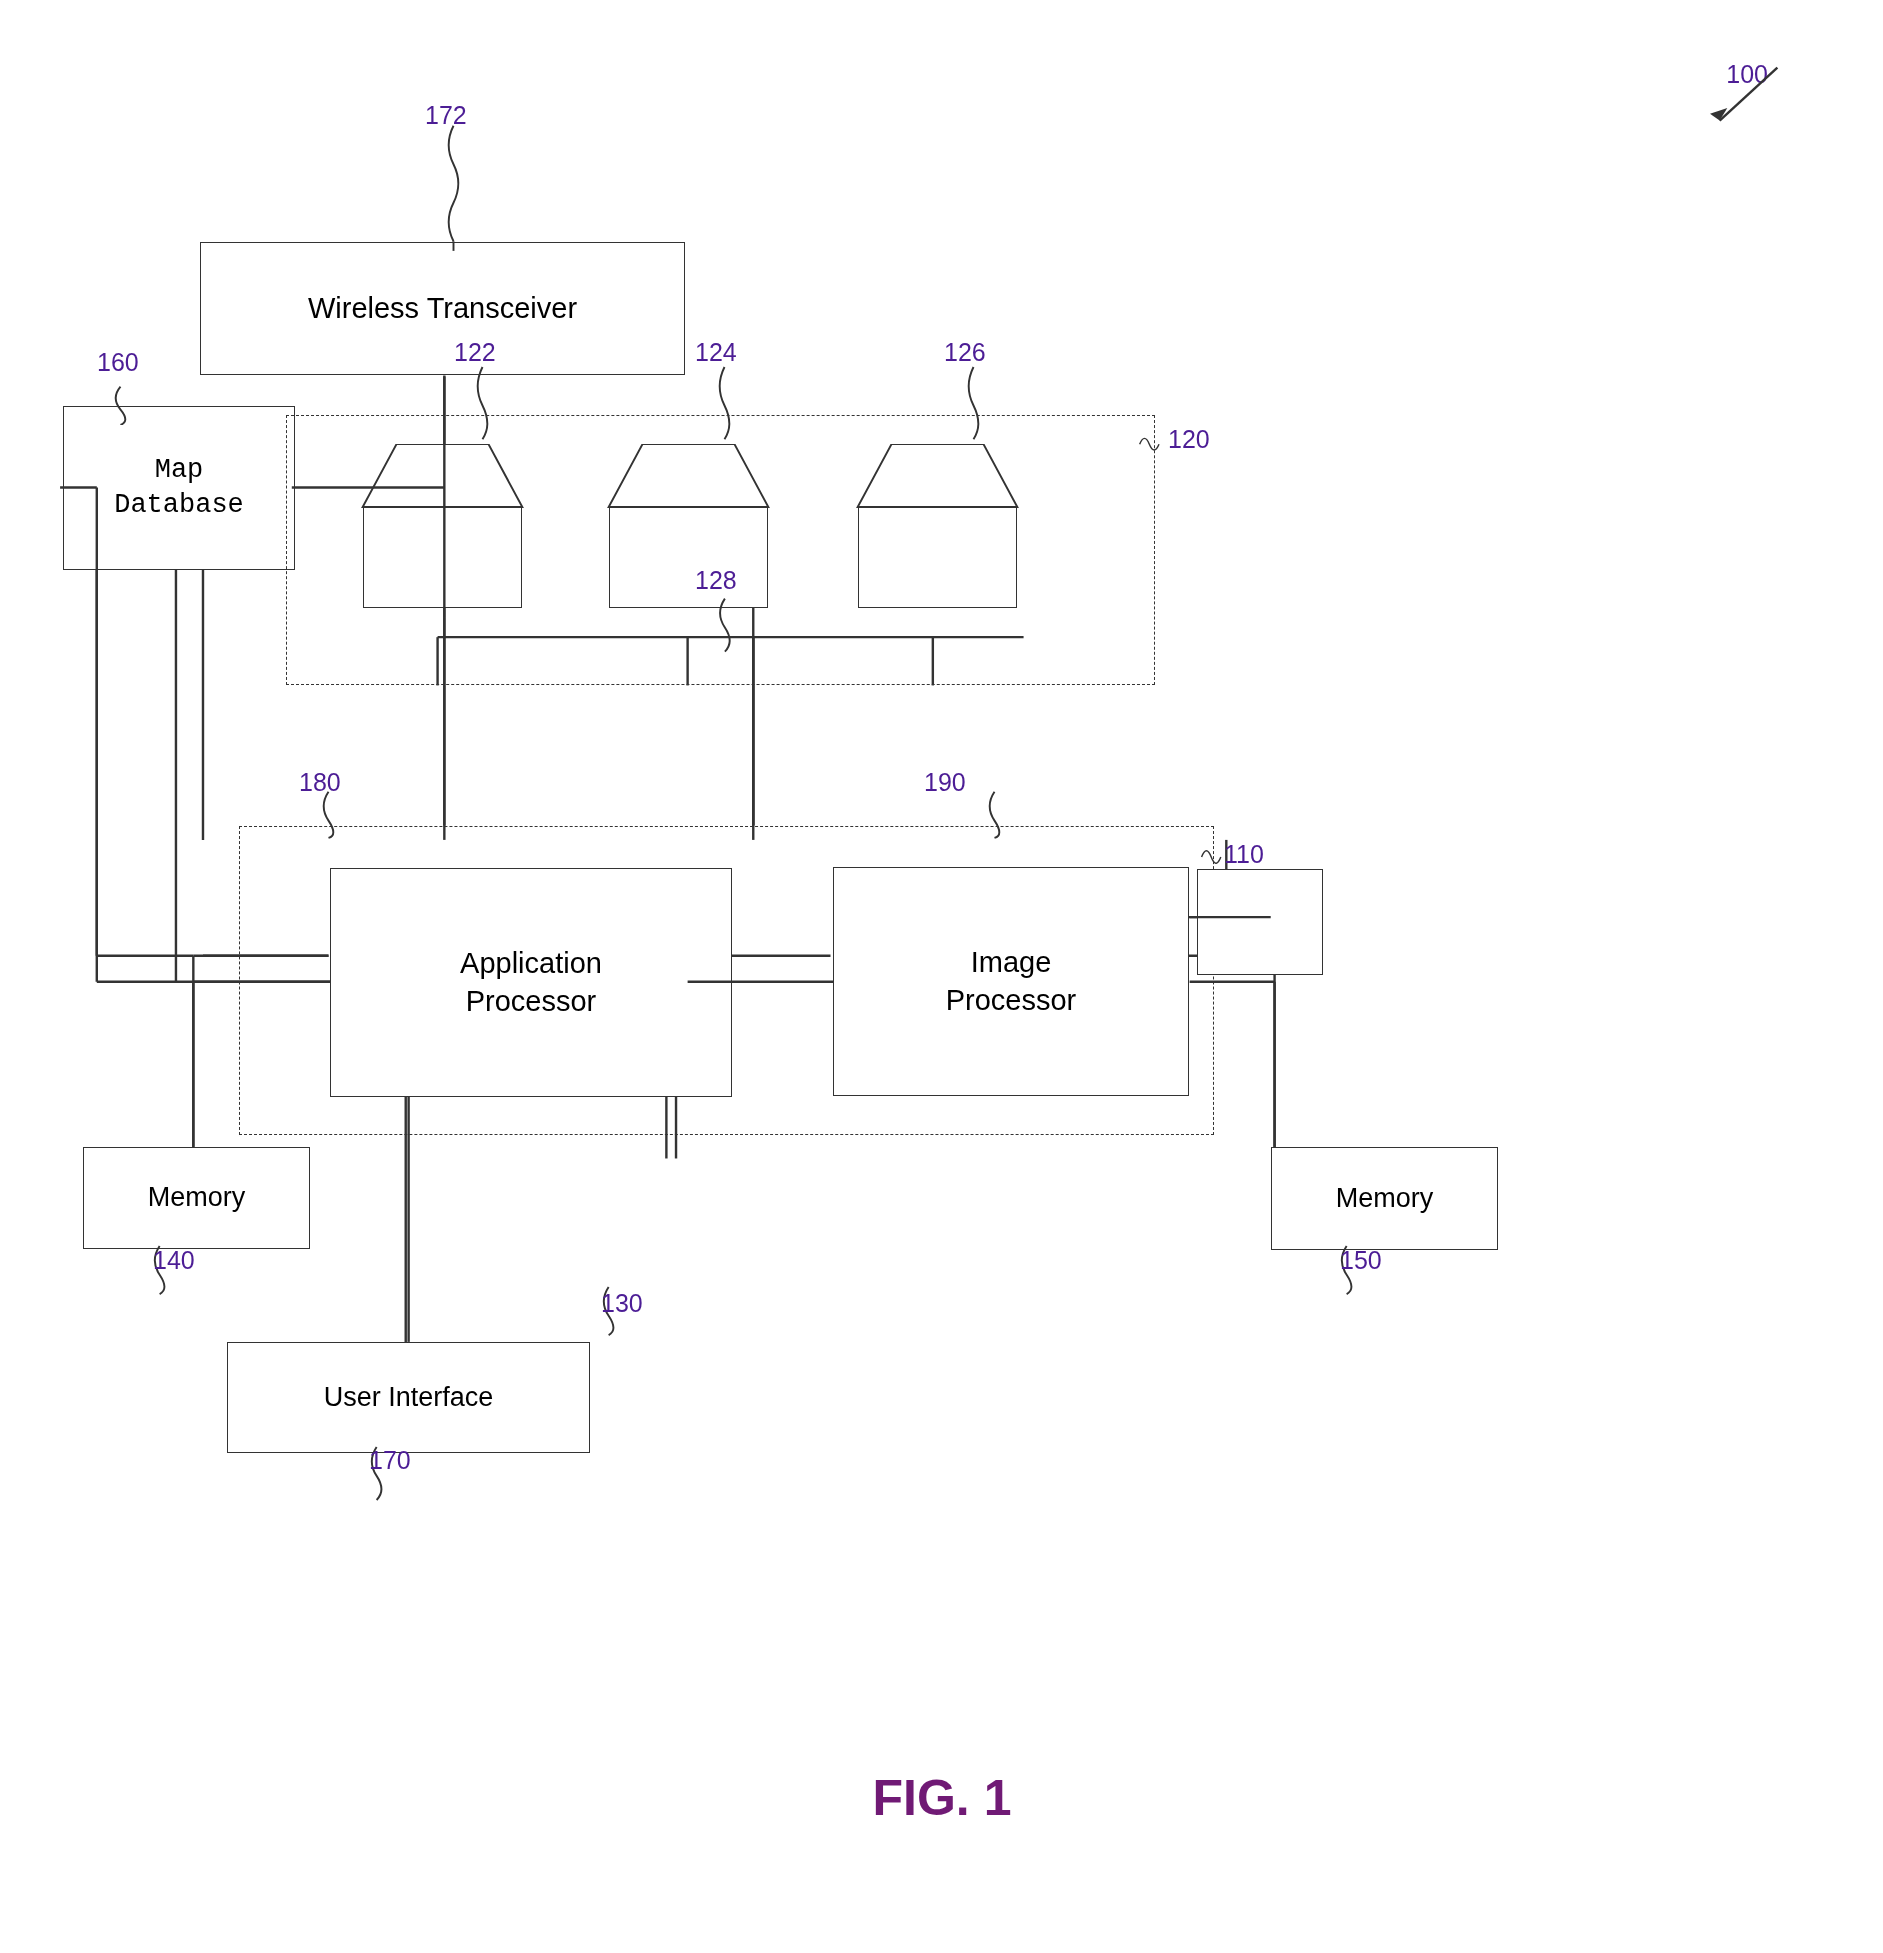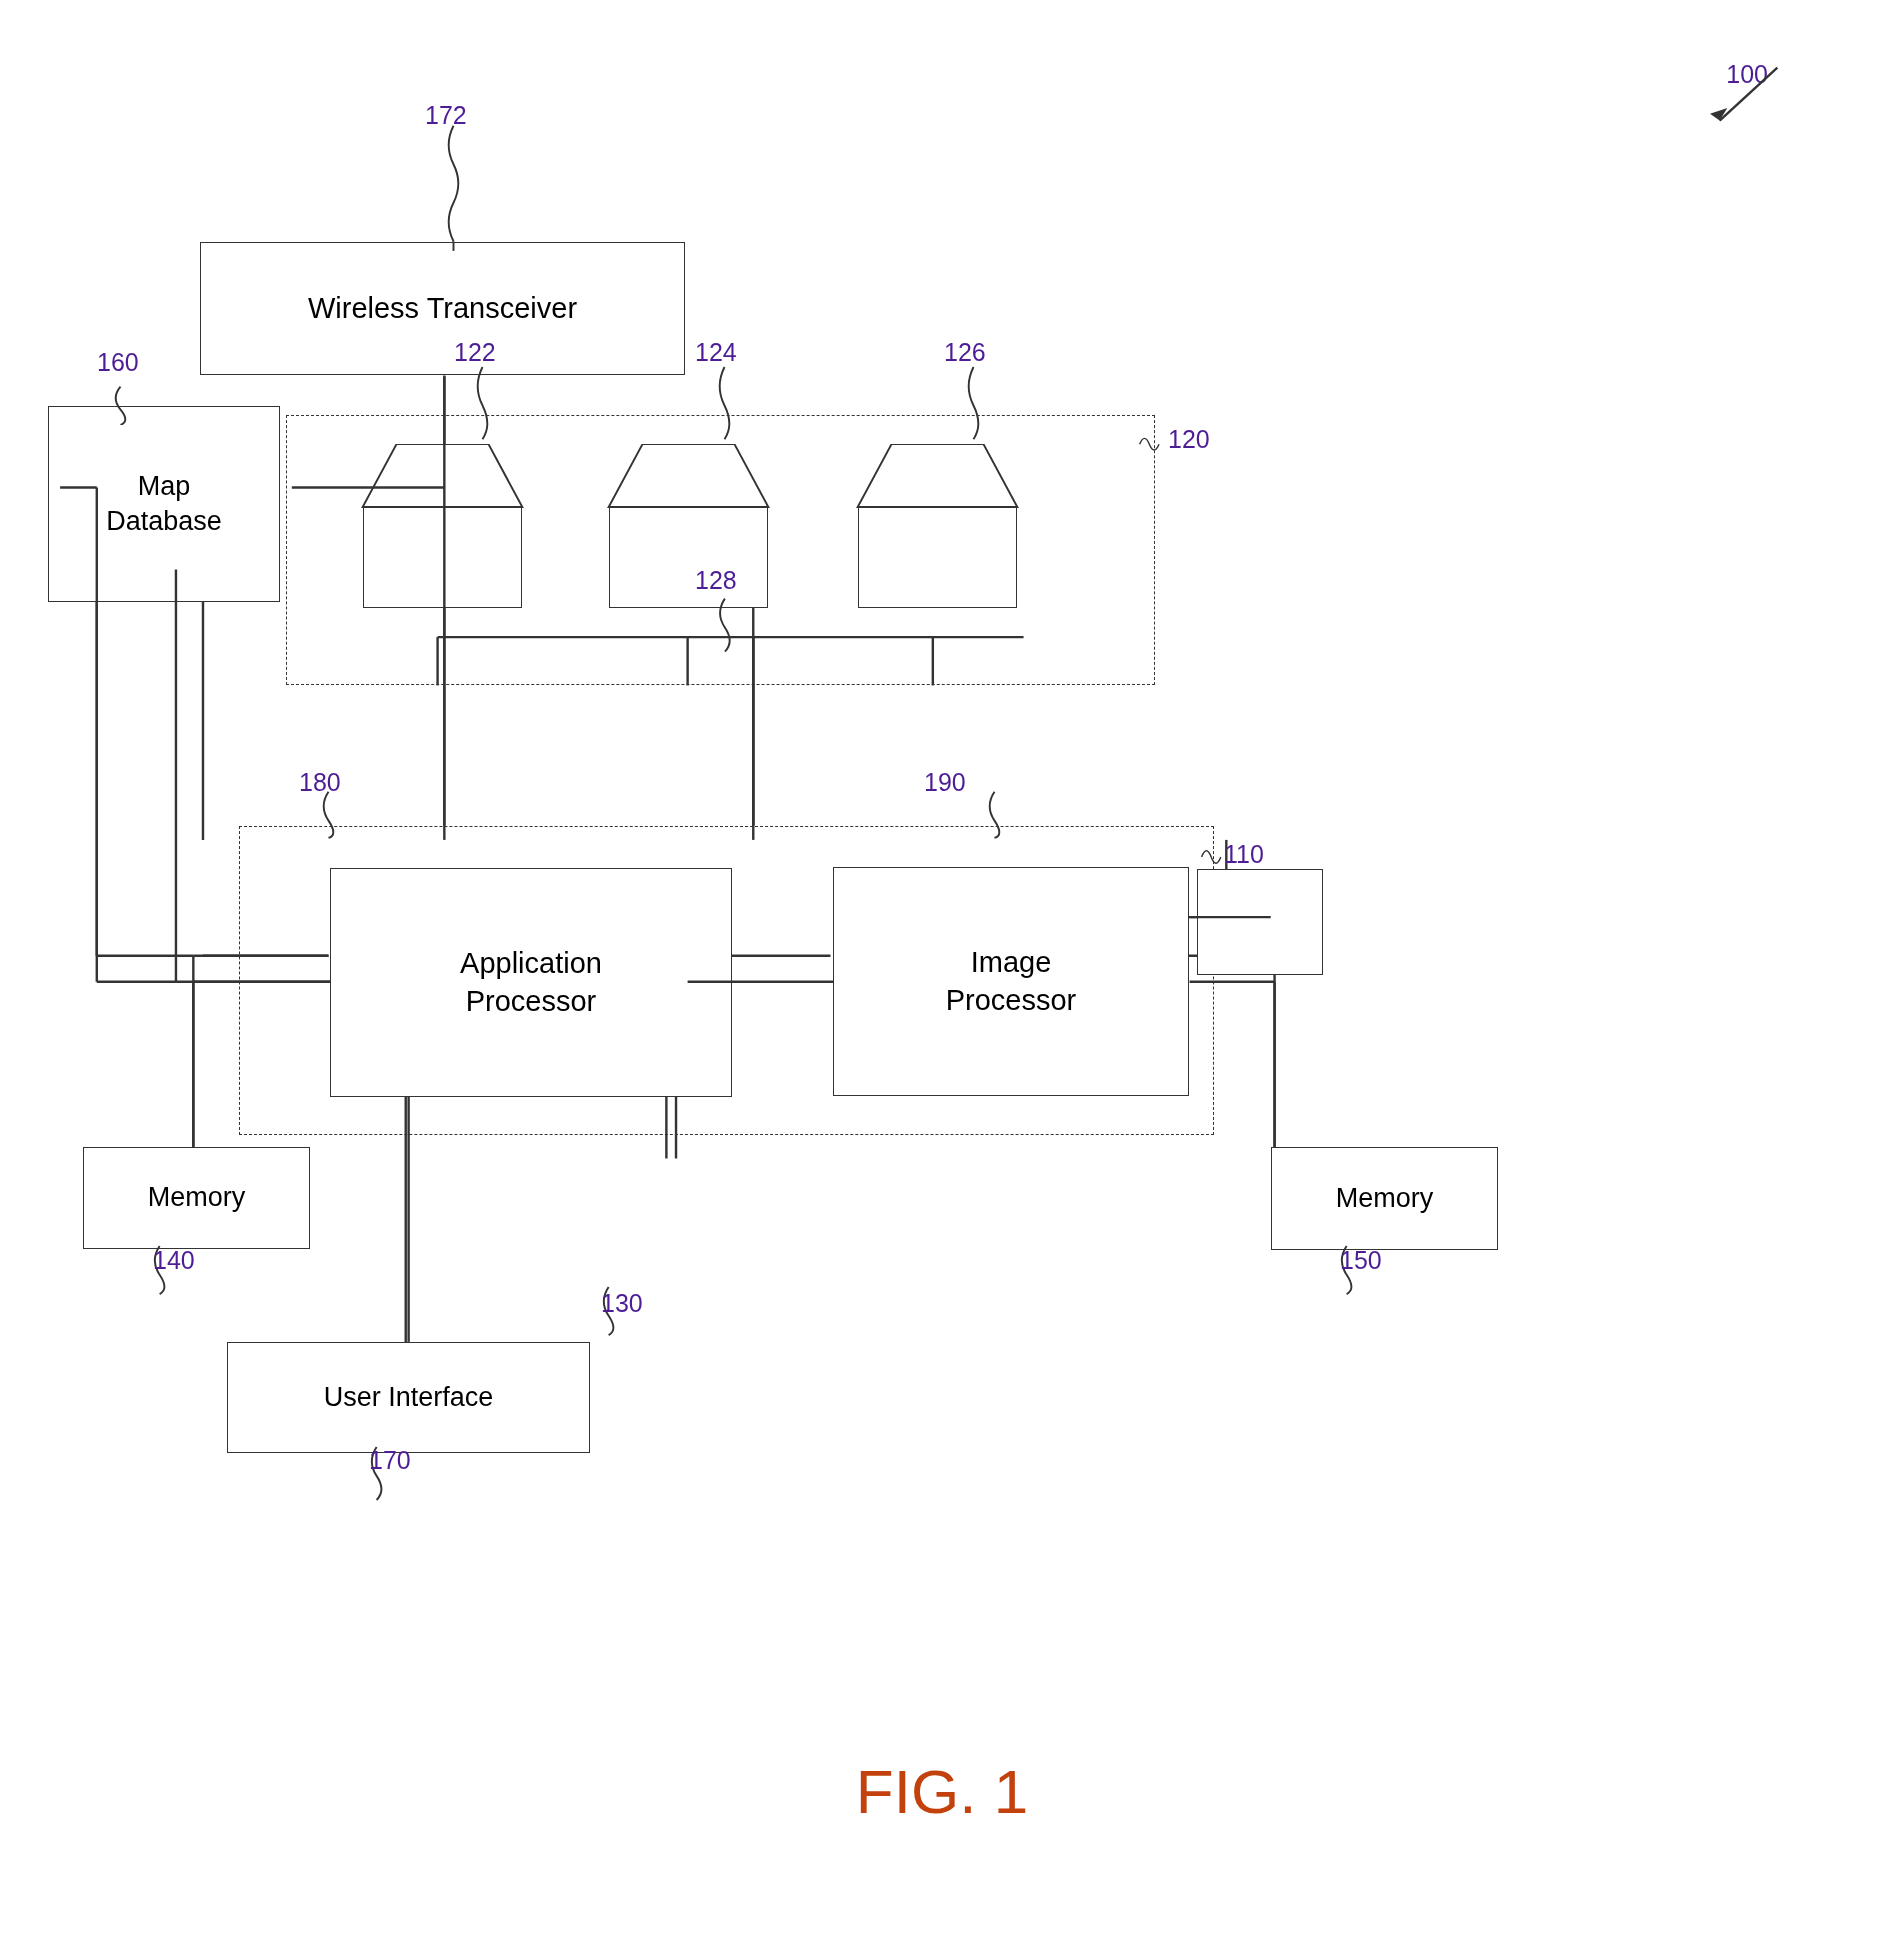--- a/index.html
+++ b/index.html
@@ -34,23 +34,23 @@
       background: transparent;
     }
     .label {
       position: absolute;
       font-size: 25px;
       color: #4c1d95;
       font-weight: normal;
     }
     .label-bold {
       position: absolute;
-      font-size: 62px;
-      color: #c2410c;
-      font-weight: normal;
+      font-size: 50px;
+      color: #701a75;
+      font-weight: bold;
     }
     svg.connections {
       position: absolute;
       top: 0; left: 0;
       width: 1884px;
       height: 1953px;
       pointer-events: none;
     }
     .camera-group {
       position: absolute;
@@ -103,21 +103,21 @@
   <div class="box" style="left:200px; top:242px; width:485px; height:133px; font-size:29px;">
     <span>Wireless Transceiver</span>
   </div>
 
   <svg style="position:absolute;top:116px;left:415px;width:77px;height:135px;" viewBox="0 0 80 140" width="77" height="135">
     <path d="M40,10 Q30,30 40,50 Q50,70 40,90 Q30,110 40,130" stroke="#333" stroke-width="2" fill="none"></path>
     <line x1="40" y1="130" x2="40" y2="140" stroke="#333" stroke-width="2"></line>
   </svg>
   <div class="label" style="top:101px; left:425px;">172</div>
 
-  <div class="box" style="left:48px; top:406px; width:232px; height:196px; font-size:27px; white-space:pre-line;">
+  <div class="box" style="left:63px; top:406px; width:232px; height:164px; font-size:27px; white-space:pre-line;font-family:Liberation Mono, monospace;">
     <span style="white-space:pre-line;">Map
 Database</span>
   </div>
 
   <svg style="position:absolute;top:377px;left:82px;width:77px;height:48px;" viewBox="0 0 80 50" width="77" height="48">
     <path d="M40,10 Q30,22 40,34 Q50,46 40,50" stroke="#333" stroke-width="2" fill="none"></path>
   </svg>
   <div class="label" style="top:348px; left:97px;">160</div>
 
   <div class="dashed-box" style="left:286px; top:415px; width:869px; height:270px;">

